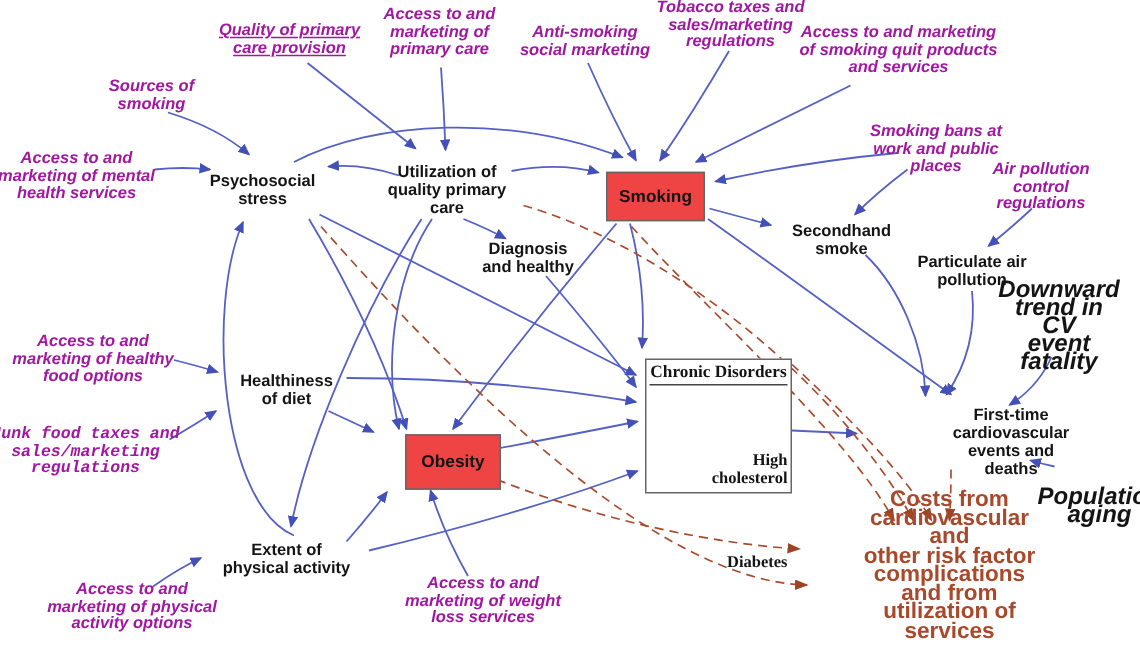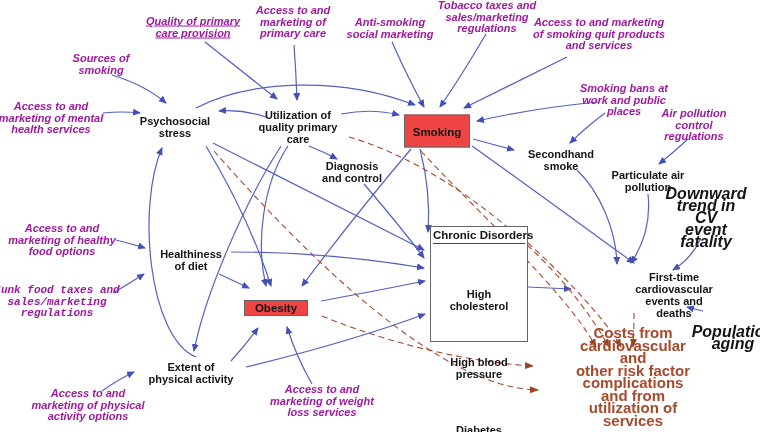--- a/index.html
+++ b/index.html
@@ -28,21 +28,21 @@
     display:flex;flex-direction:column;align-items:stretch;
     font-size:11px;font-weight:bold;padding:2px 2px 4px 2px;
   }
   .chronic .title{
     text-align:center;border-bottom:1px solid #444;padding-bottom:2px;
     font-size:11.5px;white-space:nowrap;
   }
   .chronic .items{
     flex:1;display:flex;flex-direction:column;justify-content:space-around;
   }
-  .chronic .item{text-align:center;white-space:pre-line;line-height:12px;margin-top:44px;}
+  .chronic .item{text-align:right;white-space:pre-line;line-height:12px;margin-top:44px;}
 </style>
 </head>
 <body>
 
 <div class="canvas">
   <svg id="edges" viewBox="0 0 760 432" xmlns="http://www.w3.org/2000/svg">
     <defs>
       <marker id="ah-blue" markerUnits="userSpaceOnUse" markerWidth="8" markerHeight="8" refX="7" refY="3.5" orient="auto">
         <path d="M0,0 L8,3.5 L0,7 z" fill="#4350b8"></path>
       </marker>
@@ -130,37 +130,36 @@
 activity options</div>
       <div class="node lever" style="left: 322px; top: 401px;">Access to and
 marketing of weight
 loss services</div>
       <div class="node factor" style="left: 175px; top: 127px;">Psychosocial
 stress</div>
       <div class="node factor" style="left: 298px; top: 127px;">Utilization of
 quality primary
 care</div>
       <div class="node factor" style="left: 352px; top: 172px;">Diagnosis
-and control</div>
+and healthy</div>
       <div class="node factor" style="left: 561px; top: 160px;">Secondhand
 smoke</div>
       <div class="node factor" style="left: 648px; top: 181px;">Particulate air
 pollution</div>
       <div class="node factor" style="left: 191px; top: 260px;">Healthiness
 of diet</div>
       <div class="node factor" style="left: 191px; top: 373px;">Extent of
 physical activity</div>
       <div class="node factor" style="left: 632px; top: 295px; margin-left: 42px;">First-time
 cardiovascular
 events and deaths</div>
       <div class="node boxed" style="left: 437px; top: 131px; width: 66px; height: 33px;">Smoking</div>
-      <div class="node boxed" style="left: 276px; top: 308px; width: 64px; height: 16px;">Obesity</div>
-      <div class="node chronic" style="left: 479px; top: 284px; width: 98px; height: 116px;"><div class="title">Chronic Disorders</div><div class="items"><div class="item">High
-cholesterol</div><div class="item">High blood
-pressure</div><div class="item">Diabetes</div></div></div>
+      <div class="node boxed" style="left: 302px; top: 308px; width: 64px; height: 37px;">Obesity</div>
+      <div class="node chronic" style="left: 479px; top: 284px; width: 98px; height: 90px; font-family: Liberation Serif, serif;"><div class="title">Chronic Disorders</div><div class="items"><div class="item">High
+cholesterol</div><div class="item">Diabetes</div></div></div>
       <div class="node trend" style="left: 706px; top: 218px;">Downward
 trend in CV
 event fatality</div>
       <div class="node trend" style="left: 733px; top: 338px;">Population
 aging</div>
       <div class="node costs" style="left: 633px; top: 377px;">Costs from cardiovascular and
 other risk factor complications
 and from utilization of services</div>
     </div>
 </div>

